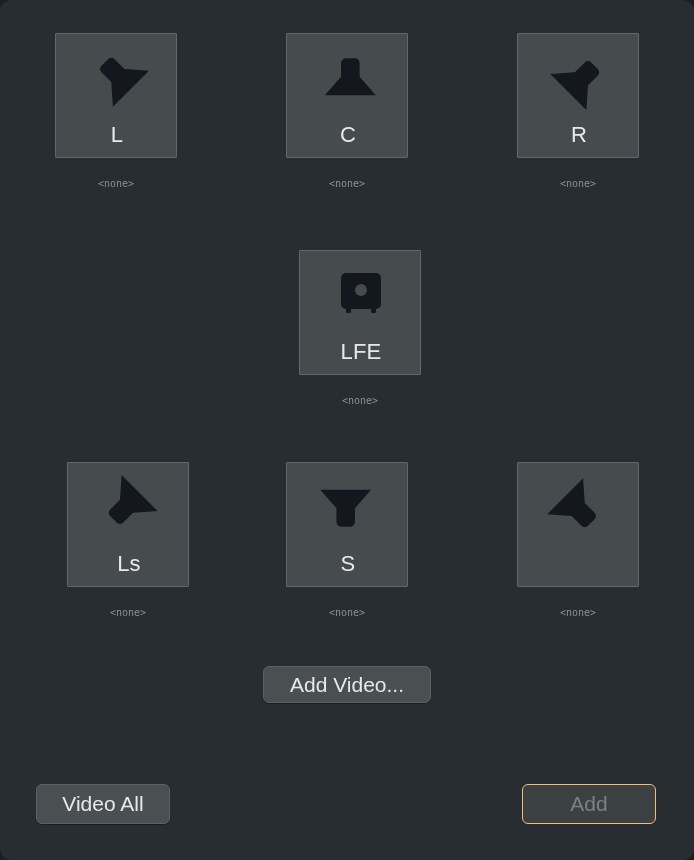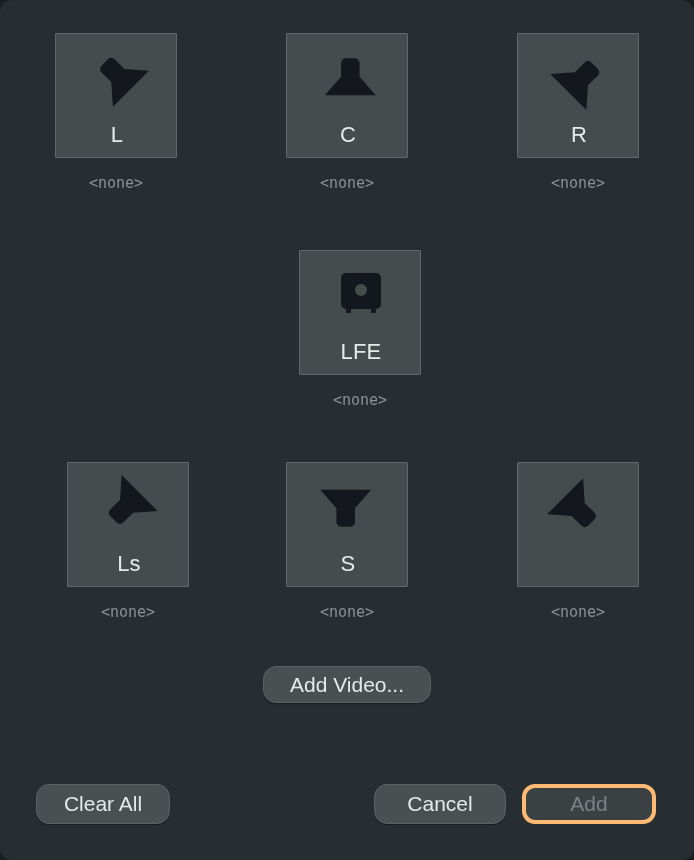--- a/index.html
+++ b/index.html
@@ -70,42 +70,42 @@
     font-size: 22px;
     line-height: 24px;
     letter-spacing: 0.2px;
   }
 
   .slot-assign {
     width: 122px;
     margin-top: 17px;
     text-align: center;
     color: #8b9094;
-    font-size: 15px;
+    font-size: 10px;
     line-height: 17px;
     font-family: "DejaVu Sans Mono", monospace;
   }
 
   
   #add-video-row {
     position: absolute;
     left: 0;
     top: 666px;
     width: 694px;
     display: flex;
     justify-content: center;
   }
 
   .btn {
     font-family: "Liberation Sans", sans-serif;
     font-size: 21px;
     color: #e6e9ea;
     background: #4a4f51;
     border: 1px solid #5c6264;
-    border-radius: 13px;
+    border-radius: 6px;
     box-sizing: border-box;
     cursor: default;
     padding: 0;
     display: flex;
     align-items: center;
     justify-content: center;
     box-shadow: 0 1px 1px rgba(0,0,0,0.35);
   }
 
   #add-video-button {
@@ -139,21 +139,21 @@
   }
 
   #add-button {
     position: absolute;
     left: 522px;
     top: 0;
     width: 134px;
     height: 40px;
     color: #7c8185;
     background: #3b4042;
-    border: 4px solid #fdba74;
+    border: 1px solid #fdba74;
     box-shadow: none;
   }
 </style>
 </head>
 <body>
 
 <div id="dialog">
 
   <div id="speaker-grid">
       <div class="slot" style="left: 55px; top: 33px;">
@@ -247,18 +247,17 @@
         </div>
         <div class="slot-assign">&lt;none&gt;</div>
       </div>
     </div>
 
   <div id="add-video-row">
     <button class="btn" id="add-video-button">Add Video...</button>
   </div>
 
   <div id="bottom-bar">
-    <button class="btn" id="clear-all-button">Clear All</button>
-    <button class="btn" id="cancel-button">Cancel</button>
+    <button class="btn" id="clear-all-button">Video All</button>
     <button class="btn" id="add-button">Add</button>
   </div>
 
 </div>
 
 </body></html>

